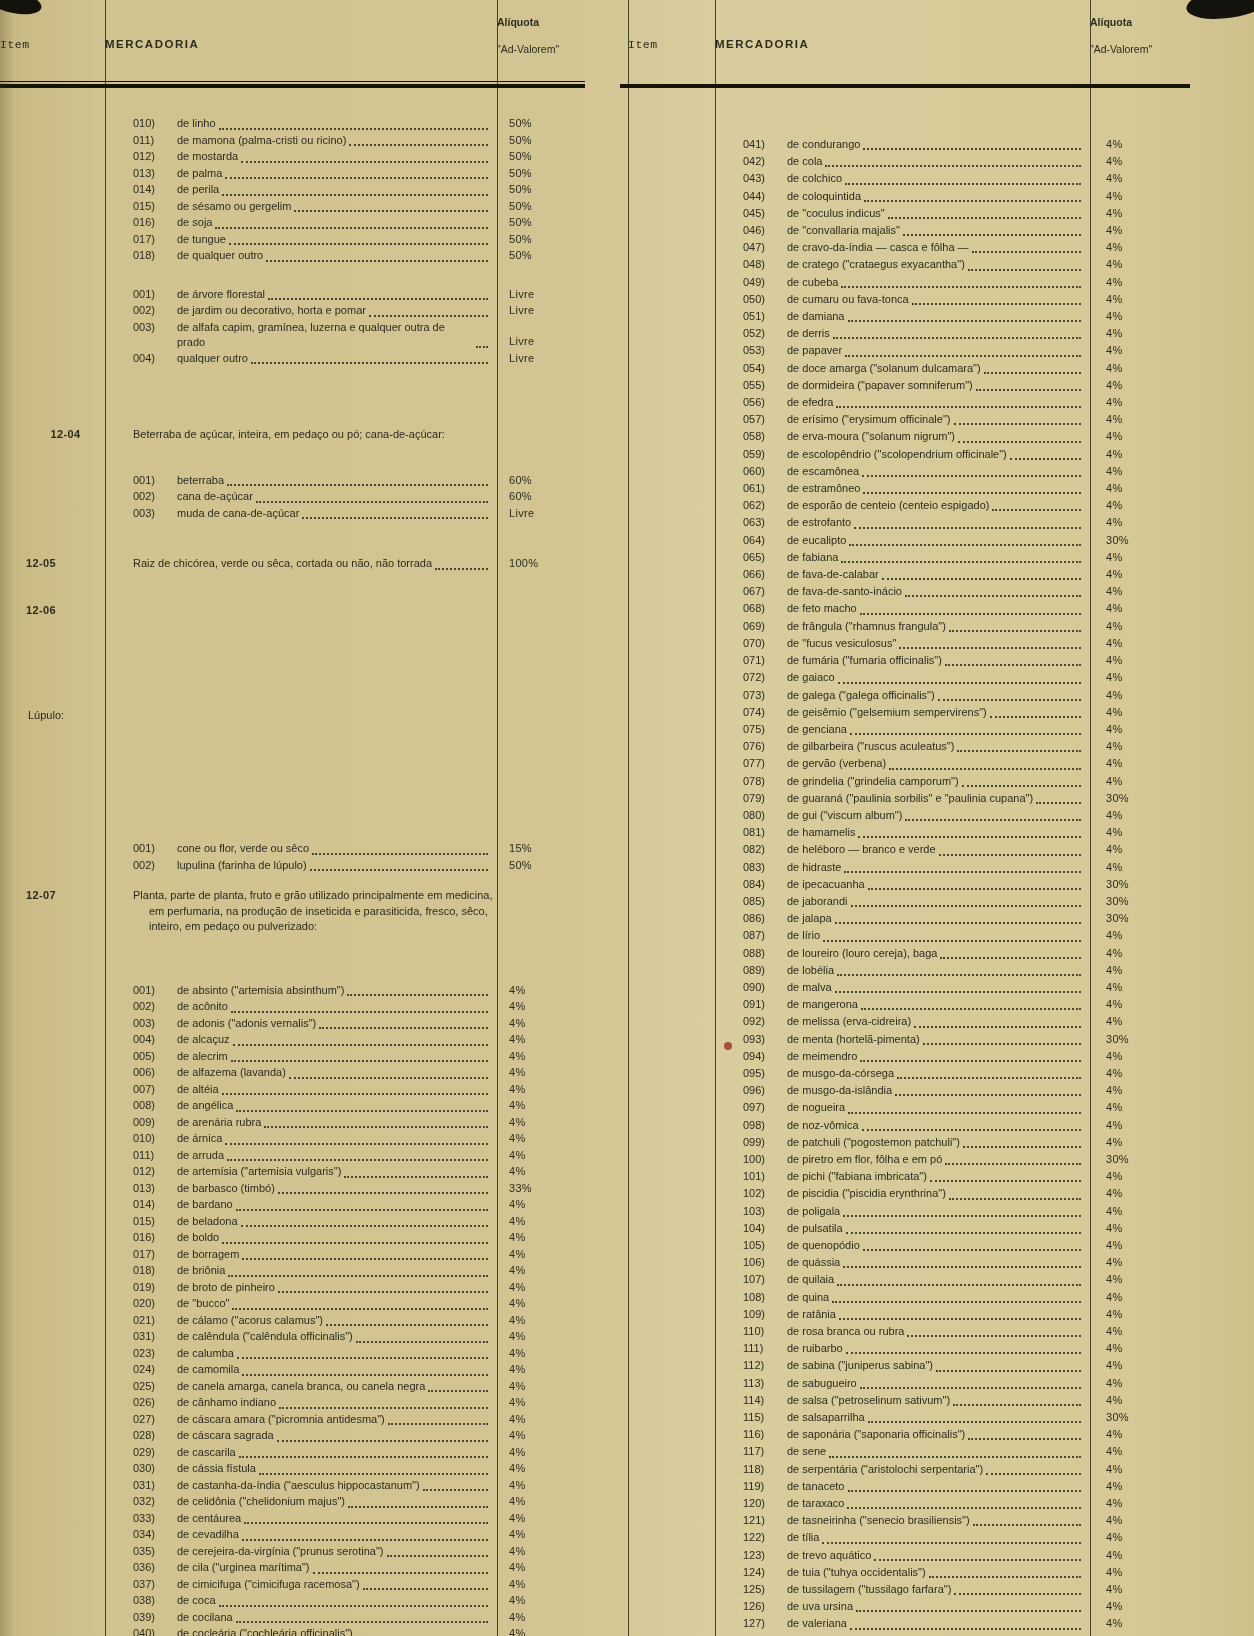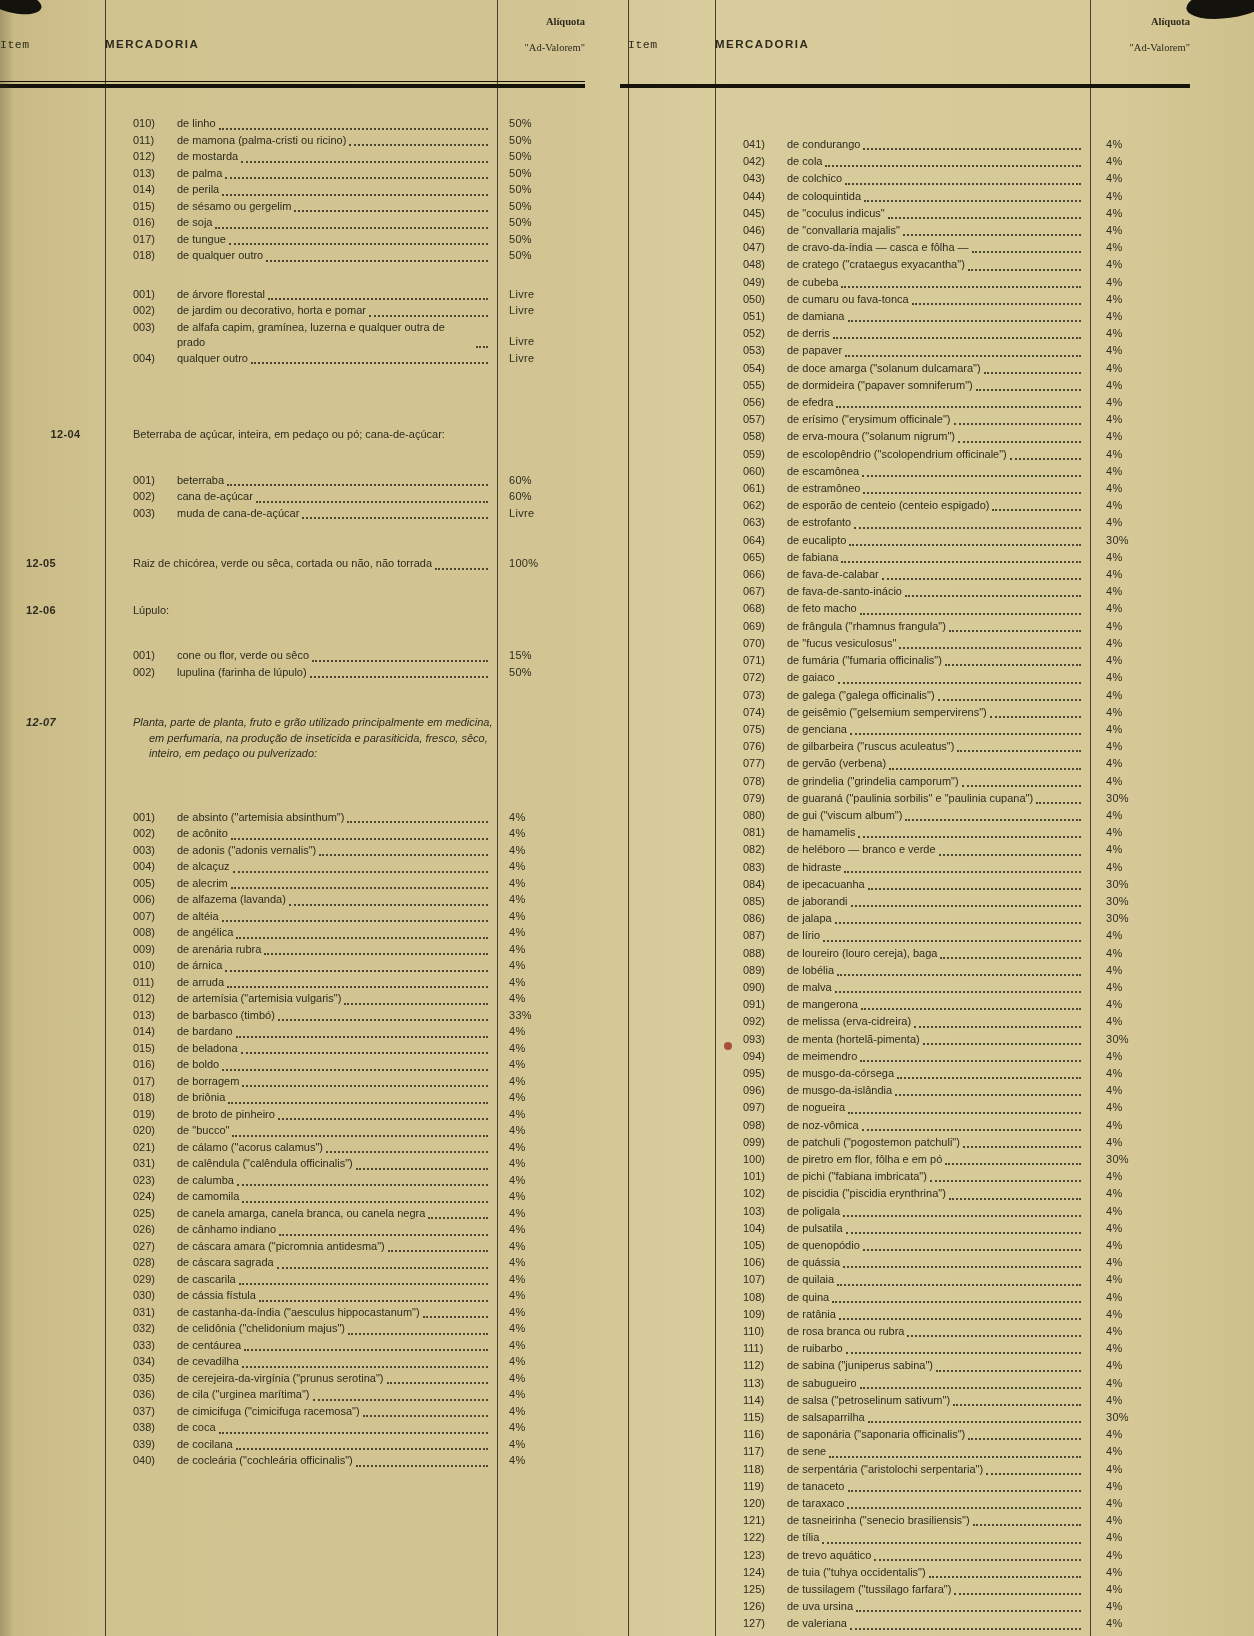--- a/index.html
+++ b/index.html
@@ -14,21 +14,21 @@
   }
   .vline{position:absolute;top:0;bottom:0;width:1px;background:rgba(30,27,16,0.78);}
   .half{position:absolute;top:0;}
   .half.left{left:0;width:585px;}
   .half.right{left:620px;width:570px;}
 
   .col-header{position:relative;height:88px;box-sizing:border-box;border-bottom:4px solid #16140a;font-size:11.5px;}
   .half.left .col-header::after{content:"";position:absolute;left:0;right:0;bottom:2px;height:1px;background:#16140a;}
   .h-item{position:absolute;top:38px;left:0;width:105px;letter-spacing:.5px;font-family:Liberation Mono, monospace;}
   .h-merc{position:absolute;top:38px;left:105px;width:392px;text-align:left;font-weight:bold;letter-spacing:1.5px;}
-  .h-aliq{position:absolute;top:16px;left:497px;width:88px;text-align:right;font-weight:bold;font-size:10.5px;font-family:Liberation Serif, serif;}
+  .h-aliq{position:absolute;top:16px;left:497px;width:88px;text-align:left;font-weight:bold;font-size:10.5px;}
   .h-aliq .l2{margin-top:15px;font-weight:normal;}
   .half.right .h-item{left:8px;width:87px;}
   .half.right .h-merc{left:95px;width:375px;}
   .half.right .h-aliq{left:470px;width:100px;}
 
   .rows{box-sizing:border-box;}
   .half.left .rows{padding-top:28px;}
   .half.right .rows{padding-top:48px;}
 
   .row{display:flex;align-items:stretch;}
@@ -225,21 +225,21 @@
           <div class="c-rate">Livre</div>
         </div>
         <div class="row heading" style="margin-top: 34px;">
           <div class="c-item">12-05</div>
           <div class="c-main">
             <span class="desc">Raiz de chicórea, verde ou sêca, cortada ou não, não torrada</span>
             <span class="leader"></span>
           </div>
           <div class="c-rate">100%</div>
         </div>
-        <div class="row heading" style="margin-top: 30px;">
+        <div class="row heading" style="margin-top: 30px; flex-direction: column;">
           <div class="c-item">12-06</div>
           <div class="c-main">
             <span class="desc">Lúpulo:</span>
           </div>
           <div class="c-rate"></div>
         </div>
         <div class="row entry" style="margin-top: 30px;">
           <div class="c-item"></div>
           <div class="c-main">
             <span class="code">001)</span>
@@ -250,21 +250,21 @@
         </div>
         <div class="row entry">
           <div class="c-item"></div>
           <div class="c-main">
             <span class="code">002)</span>
             <span class="desc">lupulina (farinha de lúpulo)</span>
             <span class="leader"></span>
           </div>
           <div class="c-rate">50%</div>
         </div>
-        <div class="row heading" style="margin-top: 34px; font-style: italic;">
+        <div class="row heading" style="margin-top: 14px;">
           <div class="c-item">12-07</div>
           <div class="c-main">
             <span class="desc">Planta, parte de planta, fruto e grão utilizado principalmente em medicina, em perfumaria, na produção de inseticida e parasiticida, fresco, sêco, inteiro, em pedaço ou pulverizado:</span>
           </div>
           <div class="c-rate"></div>
         </div>
         <div class="row entry" style="margin-top: 48px;">
           <div class="c-item"></div>
           <div class="c-main">
             <span class="code">001)</span>

